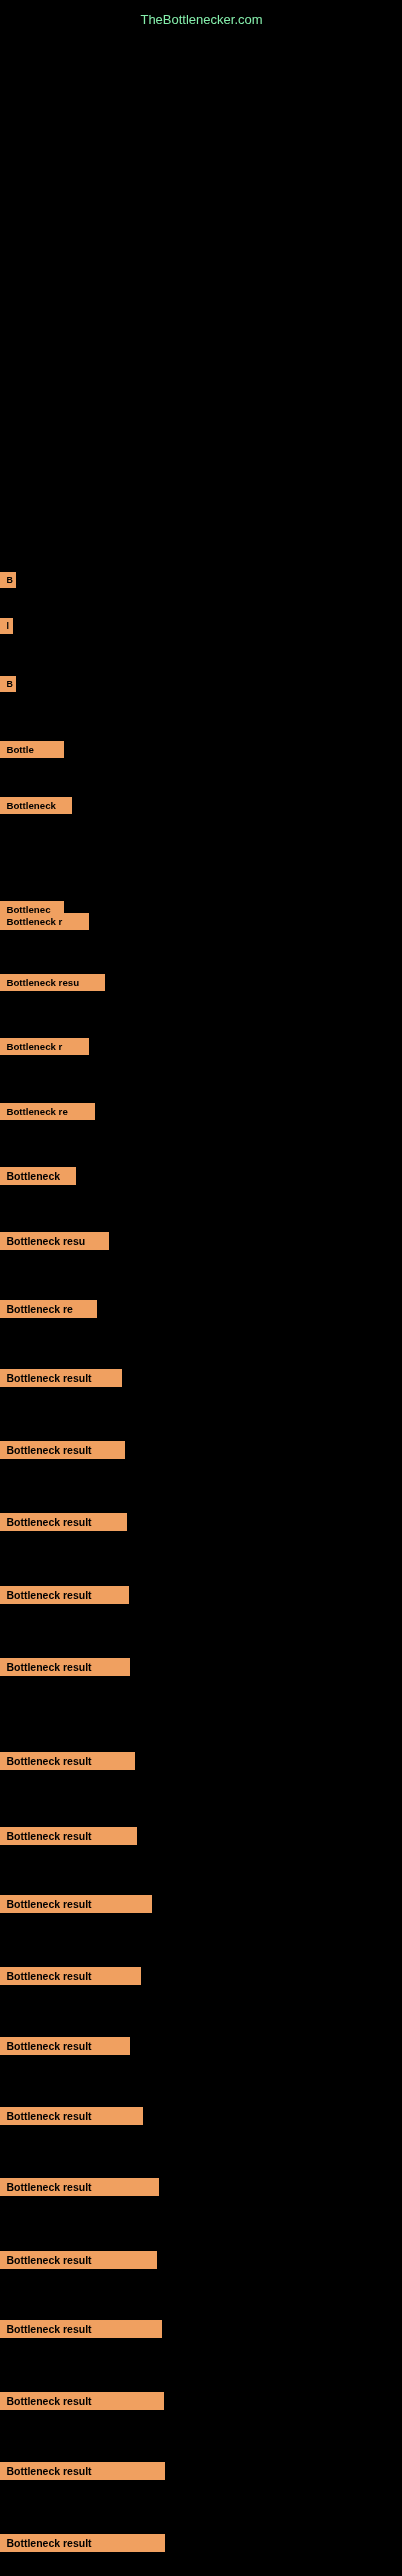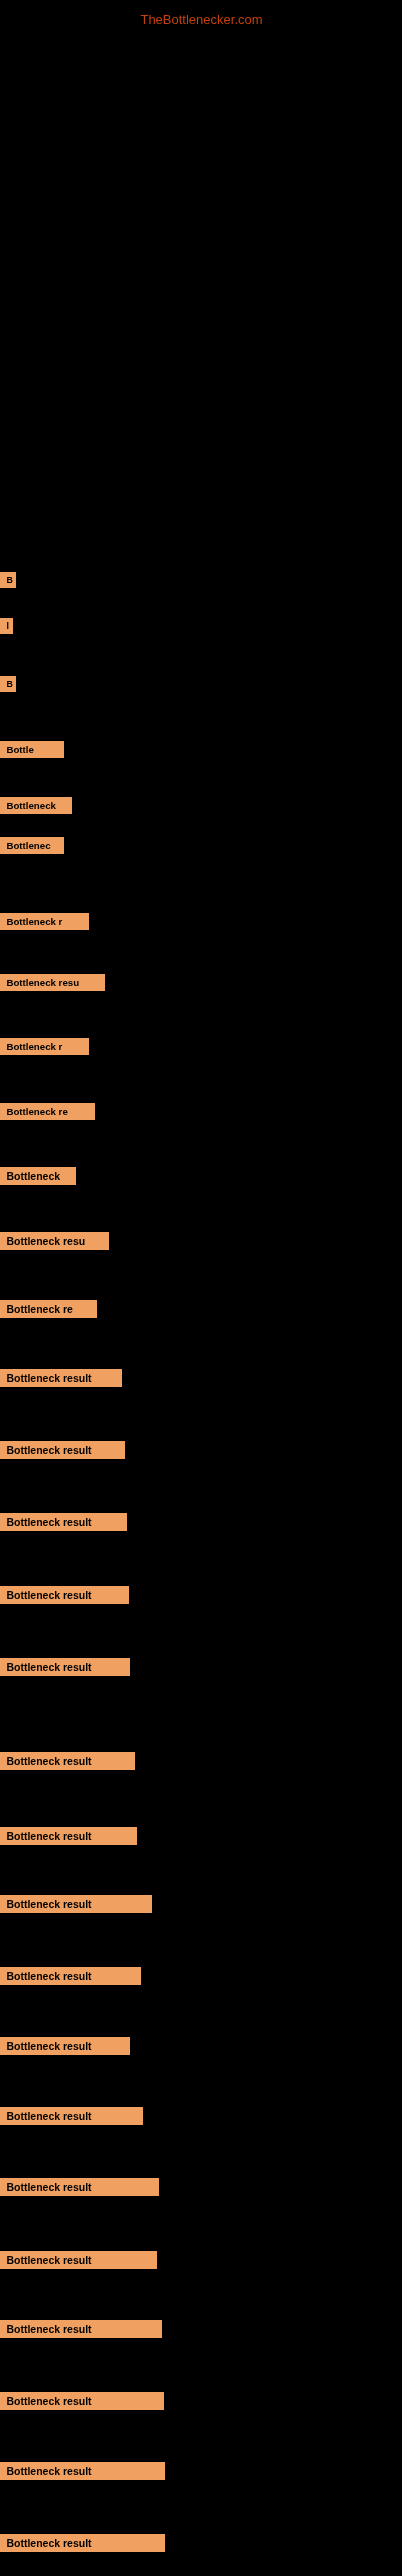--- a/index.html
+++ b/index.html
@@ -11,21 +11,21 @@
     body {
       background-color: #000000;
       width: 403px;
       min-height: 2576px;
       font-family: Arial, sans-serif;
       position: relative;
     }
 
     .site-title {
       text-align: center;
-      color: #c2410c;
+      color: #86efac;
       font-size: 13px;
       padding: 8px 0;
       position: absolute;
       top: 4px;
       left: 0;
       right: 0;
     }
 
     .bottleneck-label {
       position: absolute;
@@ -43,21 +43,21 @@
 <body>
 
 <div class="site-title">TheBottlenecker.com</div>
 
 <div id="labels-container">
     <div class="bottleneck-label" style="top: 572px; width: 16px; font-size: 8.9px;">B</div>
     <div class="bottleneck-label" style="top: 618px; width: 8px; font-size: 8.9px;">l</div>
     <div class="bottleneck-label" style="top: 676px; width: 16px; font-size: 8.9px;">B</div>
     <div class="bottleneck-label" style="top: 741px; width: 64px; font-size: 9.7px;">Bottle</div>
     <div class="bottleneck-label" style="top: 797px; width: 72px; font-size: 9.7px;">Bottleneck</div>
-    <div class="bottleneck-label" style="top: 837px; width: 64px; font-size: 9.7px;">Bottlenec</div>
+    <div class="bottleneck-label" style="top: 901px; width: 64px; font-size: 9.7px;">Bottlenec</div>
     <div class="bottleneck-label" style="top: 913px; width: 89px; font-size: 9.7px;">Bottleneck r</div>
     <div class="bottleneck-label" style="top: 974px; width: 105px; font-size: 9.7px;">Bottleneck resu</div>
     <div class="bottleneck-label" style="top: 1038px; width: 89px; font-size: 9.7px;">Bottleneck r</div>
     <div class="bottleneck-label" style="top: 1103px; width: 95px; font-size: 9.7px;">Bottleneck re</div>
     <div class="bottleneck-label" style="top: 1167px; width: 76px; font-size: 10.5px;">Bottleneck</div>
     <div class="bottleneck-label" style="top: 1232px; width: 109px; font-size: 10.5px;">Bottleneck resu</div>
     <div class="bottleneck-label" style="top: 1300px; width: 97px; font-size: 10.5px;">Bottleneck re</div>
     <div class="bottleneck-label" style="top: 1369px; width: 122px; font-size: 10.5px;">Bottleneck result</div>
     <div class="bottleneck-label" style="top: 1441px; width: 125px; font-size: 10.5px;">Bottleneck result</div>
     <div class="bottleneck-label" style="top: 1513px; width: 127px; font-size: 10.5px;">Bottleneck result</div>

